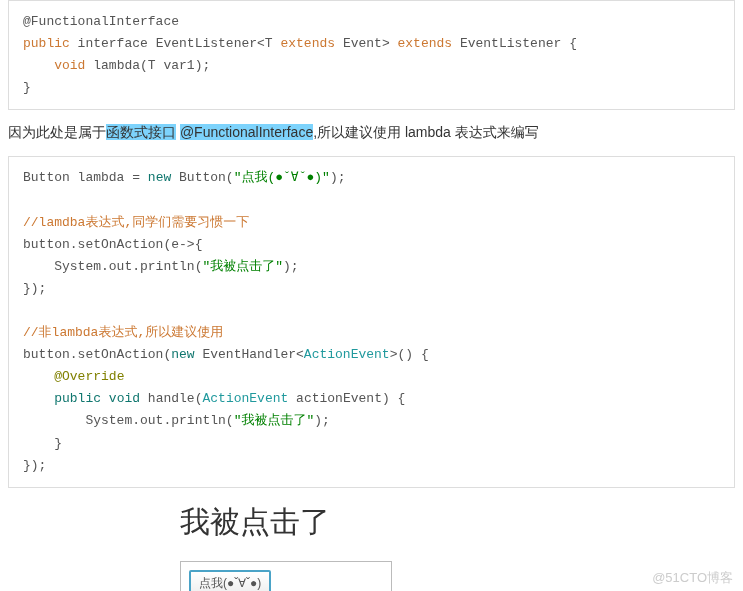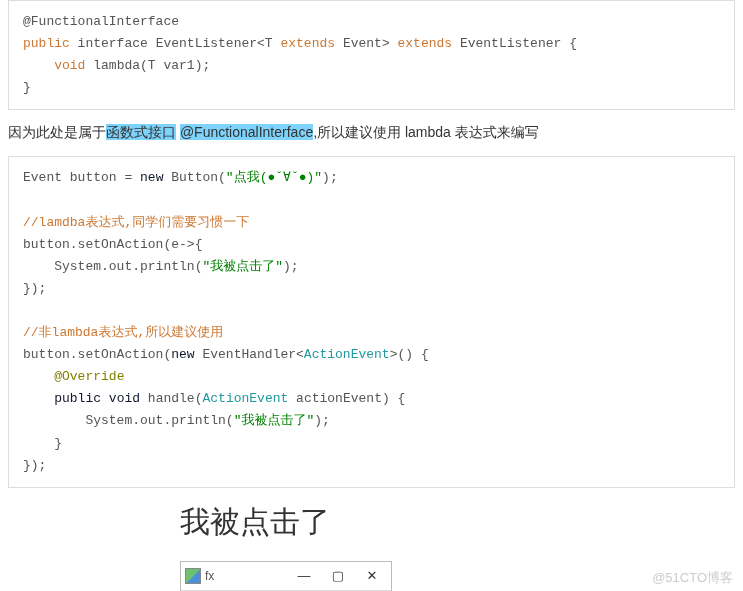--- a/index.html
+++ b/index.html
@@ -24,21 +24,21 @@
   }
   .para {
     margin: 0 8px 14px 8px;
     font-size: 14px;
     color: #333;
   }
   .highlight {
     background: #7dd3fc;
   }
   .kw-orange { color: #cc7832; }
-  .kw-blue { color: #0f172a; }
+  .kw-blue { color: #0f766e; }
   .str-green { color: #008000; }
   .type-teal { color: #20999d; text-align: center; }
   .anno { color: #808000; }
   .output-text {
     font-family: "SimSun", serif;
     font-size: 30px;
     color: #333;
     margin: 10px 0 18px 180px;
   }
   .window {
@@ -102,45 +102,36 @@
 </head>
 <body>
 
 <div class="code-panel"><span><span>@FunctionalInterface</span></span>
 <span><span class="kw-orange">public</span><span> interface </span><span>EventListener</span><span>&lt;T </span><span class="kw-orange">extends</span><span> Event&gt; </span><span class="kw-orange">extends</span><span> EventListener {</span></span>
 <span><span>    </span><span class="kw-orange">void</span><span> </span><span>lambda</span><span>(T var1);</span></span>
 <span><span>}</span></span></div>
 
 <p class="para"><span>因为此处是属于</span><span class="highlight">函数式接口</span><span> </span><span class="highlight">@FunctionalInterface</span><span>,所以建议使用 lambda 表达式来编写</span></p>
 
-<div class="code-panel"><span><span>Event button = </span><span class="kw-blue">new</span><span> Button(</span><span class="str-green">"点我(●ˇ∀ˇ●)"</span><span>);</span></span>
+<div class="code-panel"><span><span>Button lambda = </span><span class="kw-blue">new</span><span> Button(</span><span class="str-green">"点我(●ˇ∀ˇ●)"</span><span>);</span></span>
 <span></span>
 <span><span class="kw-orange">//lamdba表达式,同学们需要习惯一下</span></span>
 <span><span>button.setOnAction(e-&gt;{</span></span>
 <span><span>    System.out.println(</span><span class="str-green">"我被点击了"</span><span>);</span></span>
 <span><span>});</span></span>
 <span></span>
 <span><span class="kw-orange">//非</span><span class="kw-orange">lambda</span><span class="kw-orange">表达式,所以建议使用</span></span>
 <span><span>button.setOnAction(</span><span class="kw-blue">new</span><span> EventHandler&lt;</span><span class="type-teal">ActionEvent</span><span>&gt;() {</span></span>
 <span><span>    </span><span class="anno">@Override</span></span>
 <span><span>    </span><span class="kw-blue">public</span><span> </span><span class="kw-blue">void</span><span> handle(</span><span class="type-teal">ActionEvent</span><span> actionEvent) {</span></span>
 <span><span>        System.out.println(</span><span class="str-green">"我被点击了"</span><span>);</span></span>
 <span><span>    }</span></span>
 <span><span>});</span></span></div>
 
 <div class="output-text">我被点击了</div>
 
 <div class="window">
-  <div class="titlebar">
-    <div class="win-icon"></div>
-    <div class="win-title">fx</div>
-    <div class="win-controls">
-      <div class="win-ctrl">—</div>
-      <div class="win-ctrl">▢</div>
-      <div class="win-ctrl">✕</div>
-    </div>
-  </div>
   <div class="window-body">
     <div class="ui-button">点我(●ˇ∀ˇ●)</div>
   </div>
 </div>
 
 <div class="watermark">@51CTO博客</div>
 
 </body></html>

